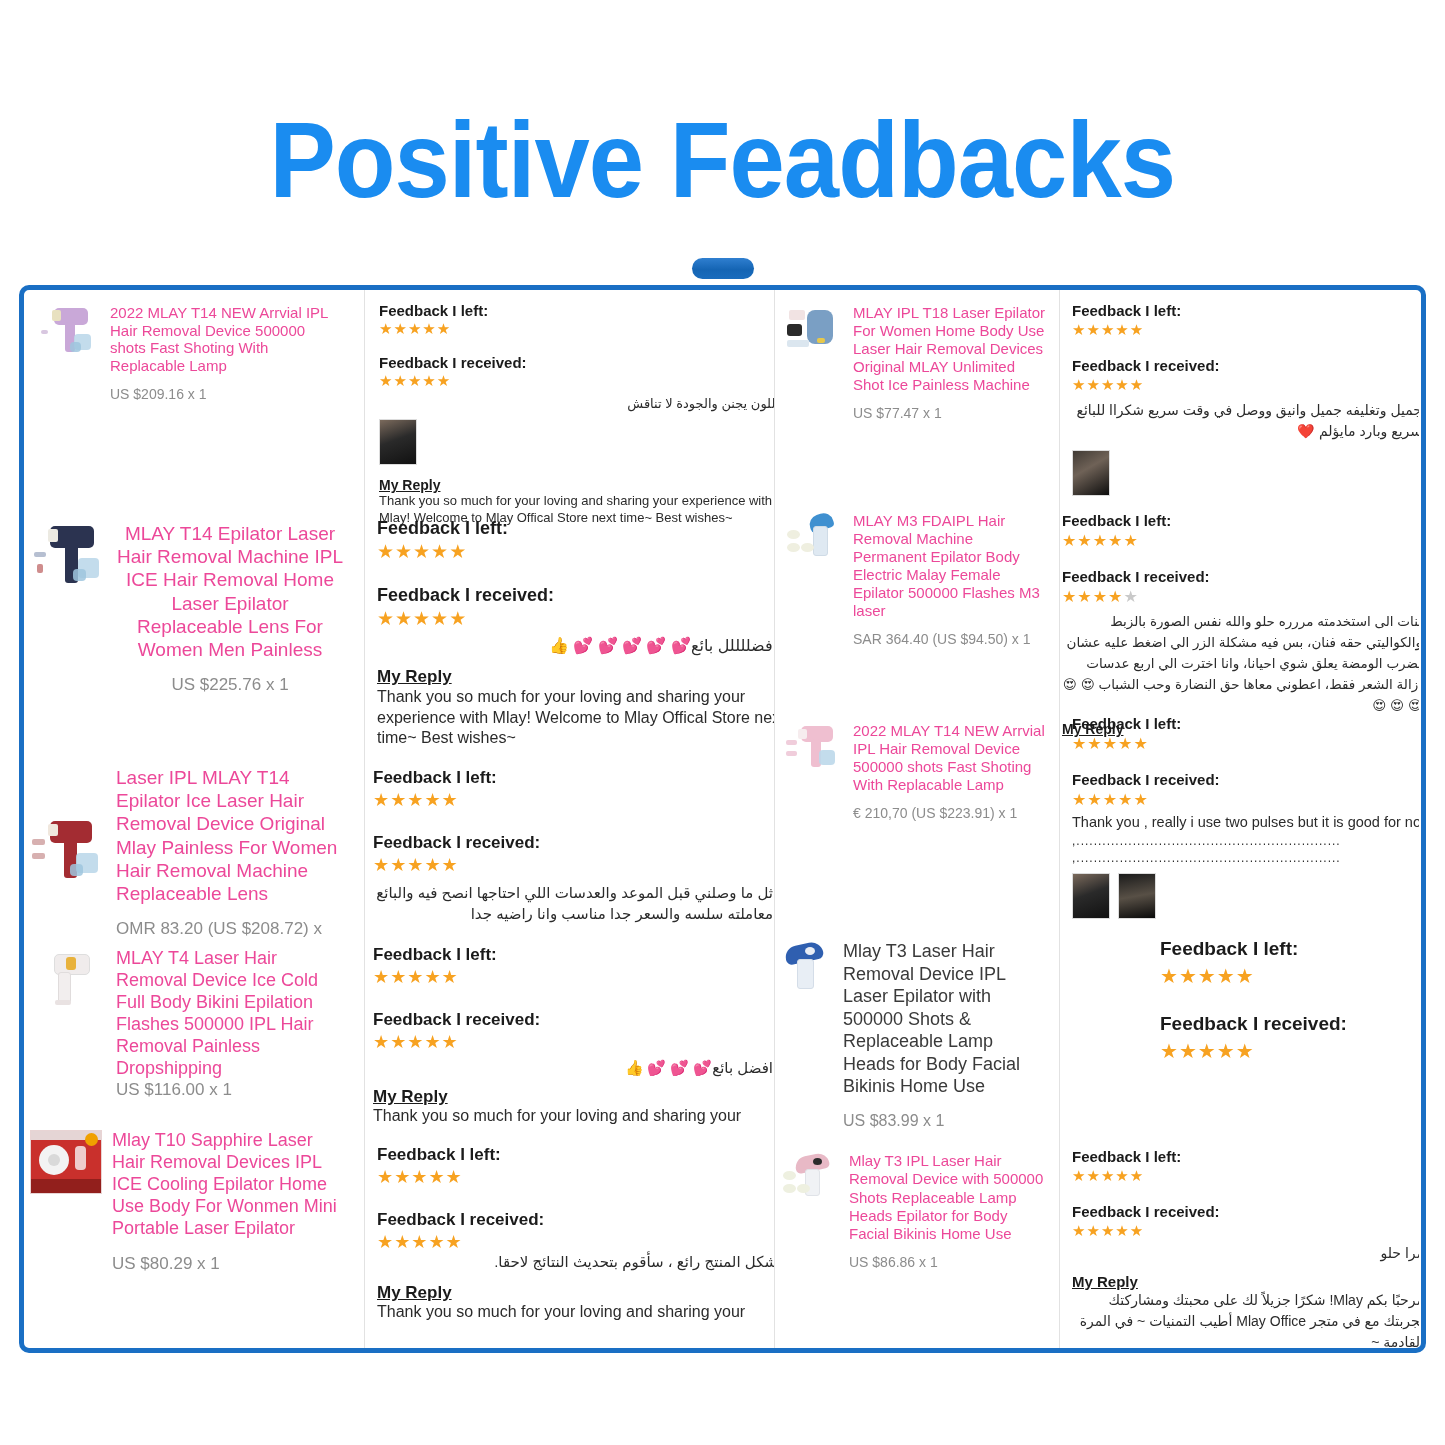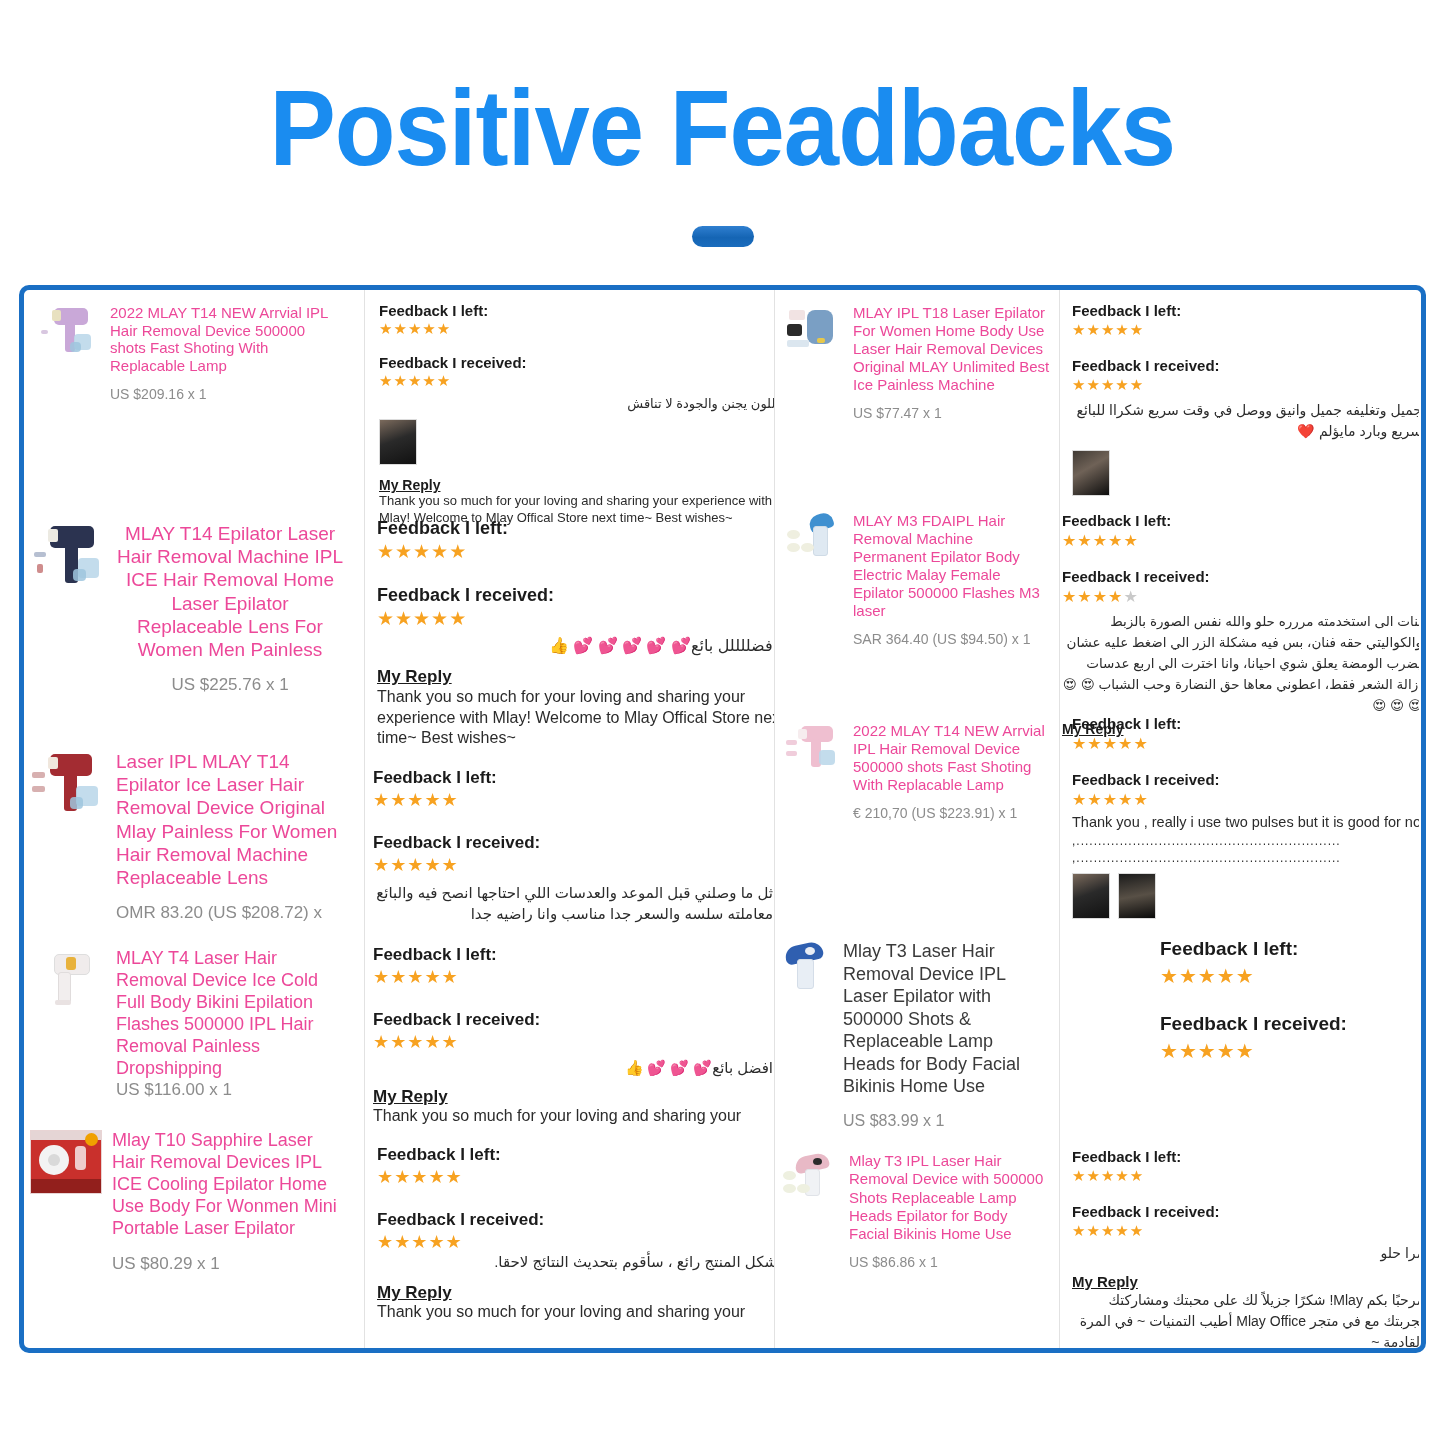--- a/index.html
+++ b/index.html
@@ -2,21 +2,21 @@
 <html><head>
 <meta charset="utf-8">
 <style>
   html,body{margin:0;padding:0;}
   body{
     width:1445px;height:1445px;background:#ffffff;
     font-family:"Liberation Sans","DejaVu Sans",sans-serif;
     overflow:hidden;position:relative;
   }
   
-  .header{ width:100%;text-align:center;padding-top:74px; }
+  .header{ width:100%;text-align:center;padding-top:106px; }
   .title{
     font-family:"Liberation Sans","DejaVu Sans",sans-serif;
     font-weight:bold;font-size:108px;line-height:1.0;
     color:#1a8cf0;letter-spacing:-1px;
     transform:scaleX(.92);display:inline-block;
   }
   .pill-wrap{width:100%;text-align:center;margin-top:44px;}
   .pill{
     display:inline-block;width:62px;height:21px;border-radius:11px;
     background:linear-gradient(180deg,#2f7fd0 0%,#1565b4 55%,#1a6cbd 100%);
@@ -114,21 +114,21 @@
             <span class="acc" style="left:0px;top:30px;width:12px;height:5px;background:#b6bfd1;"></span>
             <span class="acc" style="left:3px;top:42px;width:6px;height:9px;background:#cf8d8d;"></span>
           </span>
         </span>
         <span class="info">
           <span class="ptitle" style="display:block;">MLAY T14 Epilator Laser Hair Removal Machine IPL ICE Hair Removal Home Laser Epilator Replaceable Lens For Women Men Painless</span>
           <span class="pprice" style="display:block;font-size:17px;margin-top:14px;">US $225.76 x 1</span>
         </span>
       </div>
 
-      <div class="prod" style="top:460px;left:8px;width:310px;font-size:19px;line-height:1.22;">
+      <div class="prod" style="top:476px;left:8px;width:310px;font-size:19px;line-height:1.22;align-items:center;">
         <span class="thumb">
           <span class="dev" style="width:74px;height:66px;">
             <span class="head" style="left:18px;top:4px;width:42px;height:22px;background:#a32c32;"></span>
             <span class="acc" style="left:16px;top:7px;width:10px;height:12px;background:#f0e7dd;"></span>
             <span class="stem" style="left:32px;top:23px;width:13px;height:38px;background:#a32c32;"></span>
             <span class="ice" style="left:44px;top:36px;width:22px;height:20px;"></span>
             <span class="ice2" style="left:38px;top:47px;width:13px;height:12px;"></span>
             <span class="acc" style="left:0px;top:22px;width:13px;height:6px;background:#d7b0b0;"></span>
             <span class="acc" style="left:0px;top:36px;width:13px;height:6px;background:#d7b0b0;"></span>
           </span>
@@ -232,21 +232,21 @@
         <span class="thumb">
           <span class="dev" style="width:58px;height:52px;">
             <span class="head" style="left:22px;top:6px;width:26px;height:34px;background:#7a9fc4;border-radius:8px;"></span>
             <span class="acc" style="left:32px;top:34px;width:8px;height:5px;background:#e7c84b;"></span>
             <span class="acc" style="left:4px;top:6px;width:16px;height:10px;background:#f1e3e3;"></span>
             <span class="acc" style="left:2px;top:20px;width:15px;height:12px;background:#2a2a2a;border-radius:3px;"></span>
             <span class="acc" style="left:2px;top:36px;width:22px;height:7px;background:#dbe6ef;"></span>
           </span>
         </span>
         <span class="info">
-          <span class="ptitle" style="display:block;">MLAY IPL T18 Laser Epilator For Women Home Body Use Laser Hair Removal Devices Original MLAY Unlimited Best Ice Painless Machine</span>
+          <span class="ptitle" style="display:block;">MLAY IPL T18 Laser Epilator For Women Home Body Use Laser Hair Removal Devices Original MLAY Unlimited Shot Ice Painless Machine</span>
           <span class="pprice" style="display:block;font-size:14px;margin-top:11px;">US $77.47 x 1</span>
         </span>
       </div>
 
       <div class="prod" style="top:222px;left:10px;width:265px;font-size:15px;line-height:1.2;">
         <span class="thumb">
           <span class="dev" style="width:58px;height:52px;">
             <span class="head" style="left:24px;top:2px;width:24px;height:16px;background:#3f90d0;border-radius:10px 10px 4px 4px;transform:rotate(-18deg);"></span>
             <span class="stem" style="left:28px;top:14px;width:13px;height:28px;background:#dfe9f2;border:1px solid #cfdbe6;"></span>
             <span class="acc" style="left:2px;top:18px;width:13px;height:9px;background:#efefe0;border-radius:50%;"></span>

